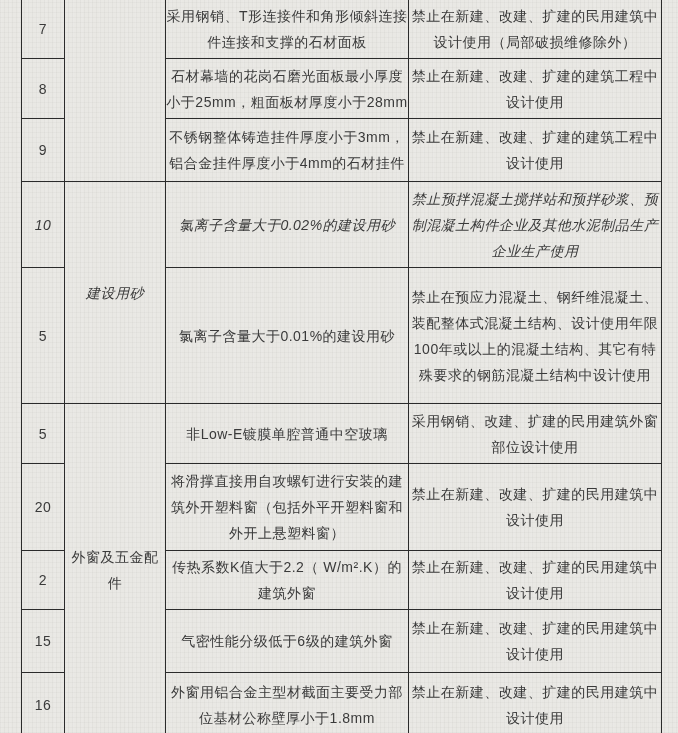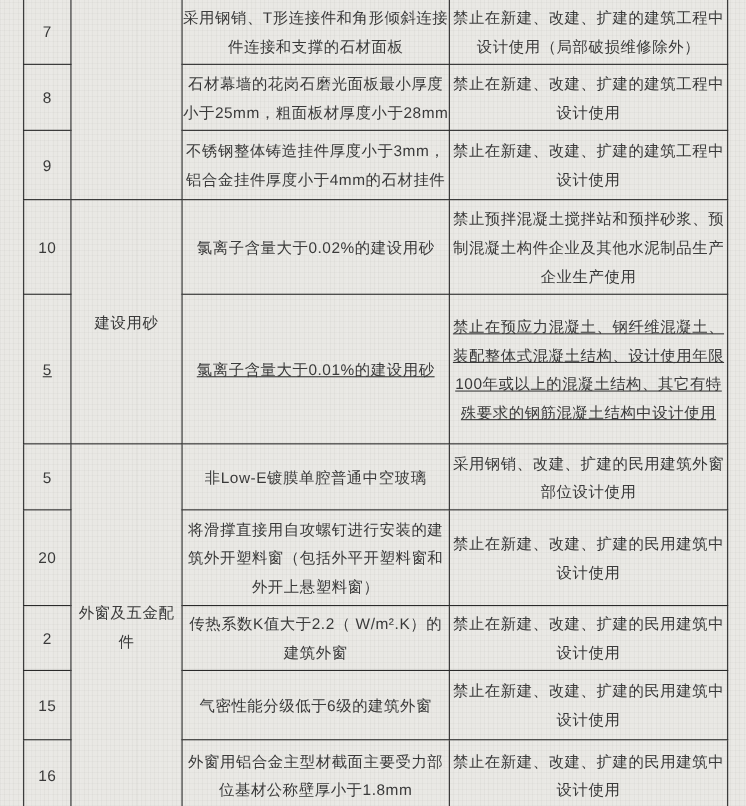--- a/index.html
+++ b/index.html
@@ -54,39 +54,39 @@
     vertical-align: bottom;
     padding-bottom: 30px;
     line-height: 24px;
   }
   td.col-cat { padding: 0 10px; }
 
   
   tr.r7  td { height: 58px; }
   tr.r8  td { height: 59px; }
   tr.r9  td { height: 62px; }
-  tr.r10 td { height: 85px; }
-  tr.r11 td { height: 135px; text-decoration: underline; }
+  tr.r10 td { height: 85px; font-style: italic; }
+  tr.r11 td { height: 135px; }
   tr.r12 td { height: 59px; }
   tr.r13 td { height: 86px; }
   tr.r14 td { height: 58px; }
   tr.r15 td { height: 62px; }
   tr.r16 td { height: 63px; }
 </style>
 </head>
 <body>
 
 <div class="page">
   <table class="doc-table">
     <tbody>
       <tr class="r7">
         <td class="col-num">7</td>
         <td class="col-cat" rowspan="3"></td>
         <td class="col-desc">采用钢销、T形连接件和角形倾斜连接件连接和支撑的石材面板</td>
-        <td class="col-scope">禁止在新建、改建、扩建的建筑工程中设计使用（局部破损维修除外）</td>
+        <td class="col-scope">禁止在新建、改建、扩建的民用建筑中设计使用（局部破损维修除外）</td>
       </tr>
       <tr class="r8">
         <td class="col-num">8</td>
         <td class="col-desc">石材幕墙的花岗石磨光面板最小厚度小于25mm，粗面板材厚度小于28mm</td>
         <td class="col-scope">禁止在新建、改建、扩建的建筑工程中设计使用</td>
       </tr>
       <tr class="r9">
         <td class="col-num">9</td>
         <td class="col-desc">不锈钢整体铸造挂件厚度小于3mm，铝合金挂件厚度小于4mm的石材挂件</td>
         <td class="col-scope">禁止在新建、改建、扩建的建筑工程中设计使用</td>

